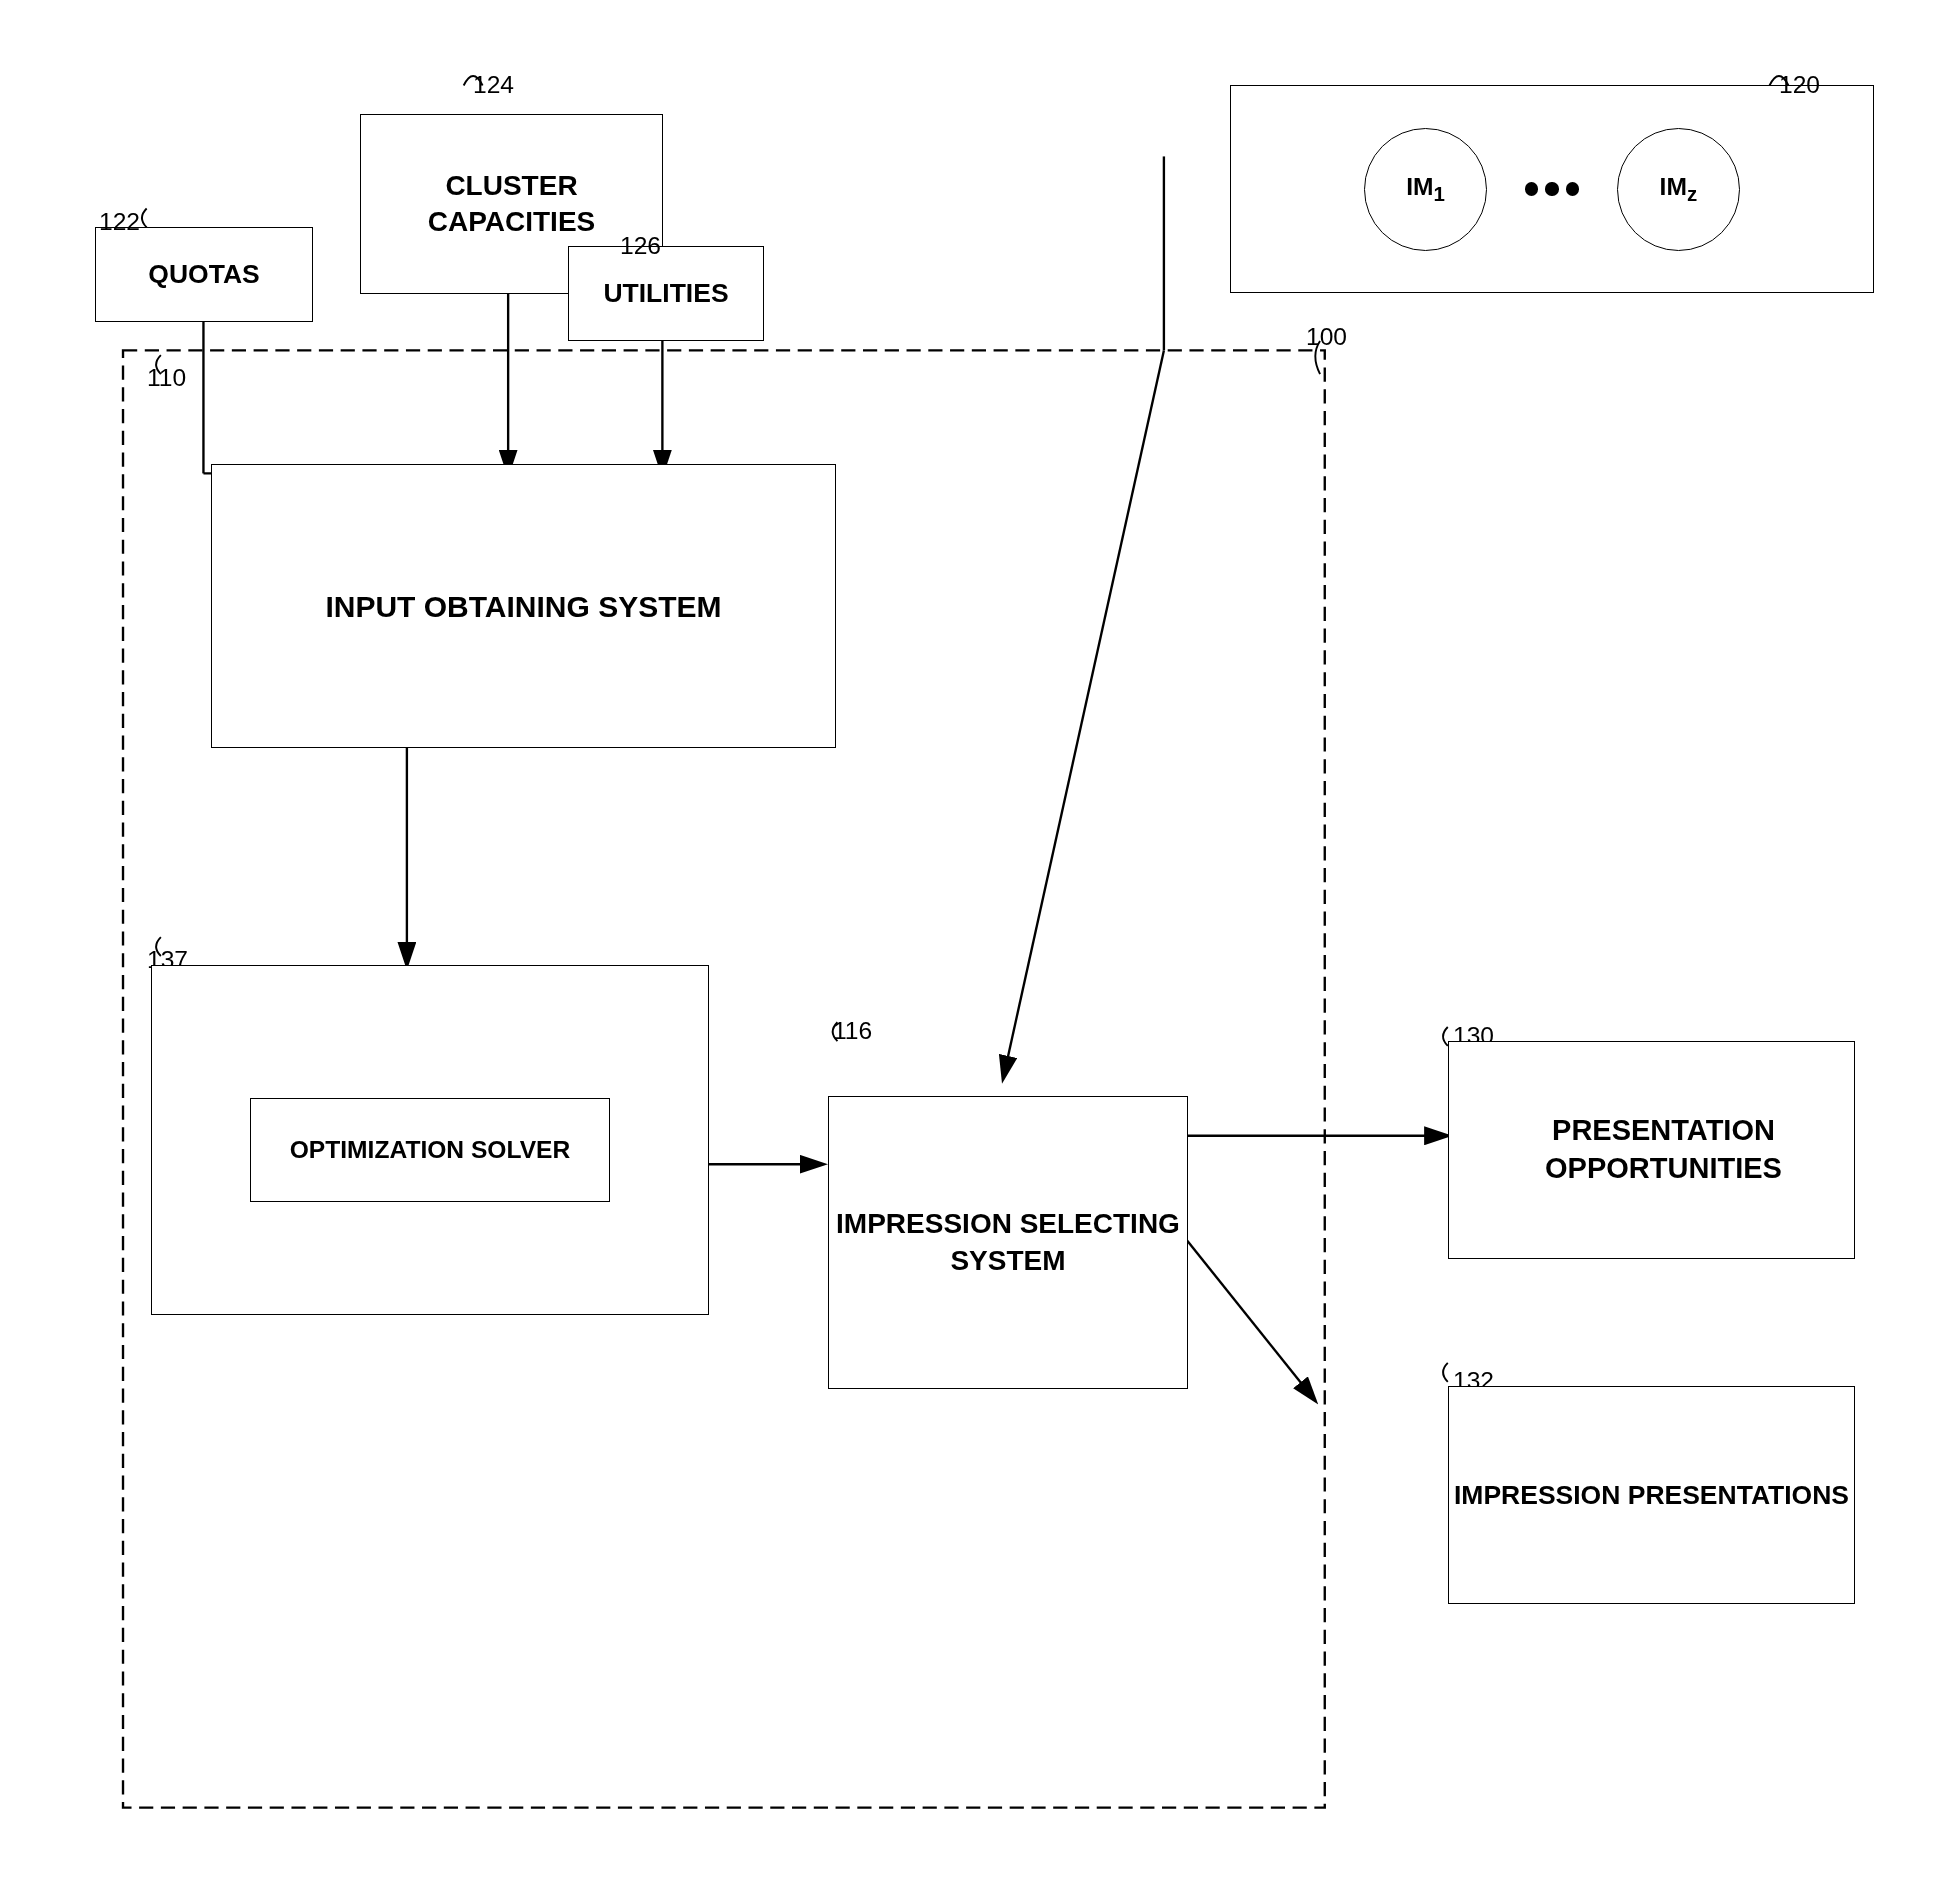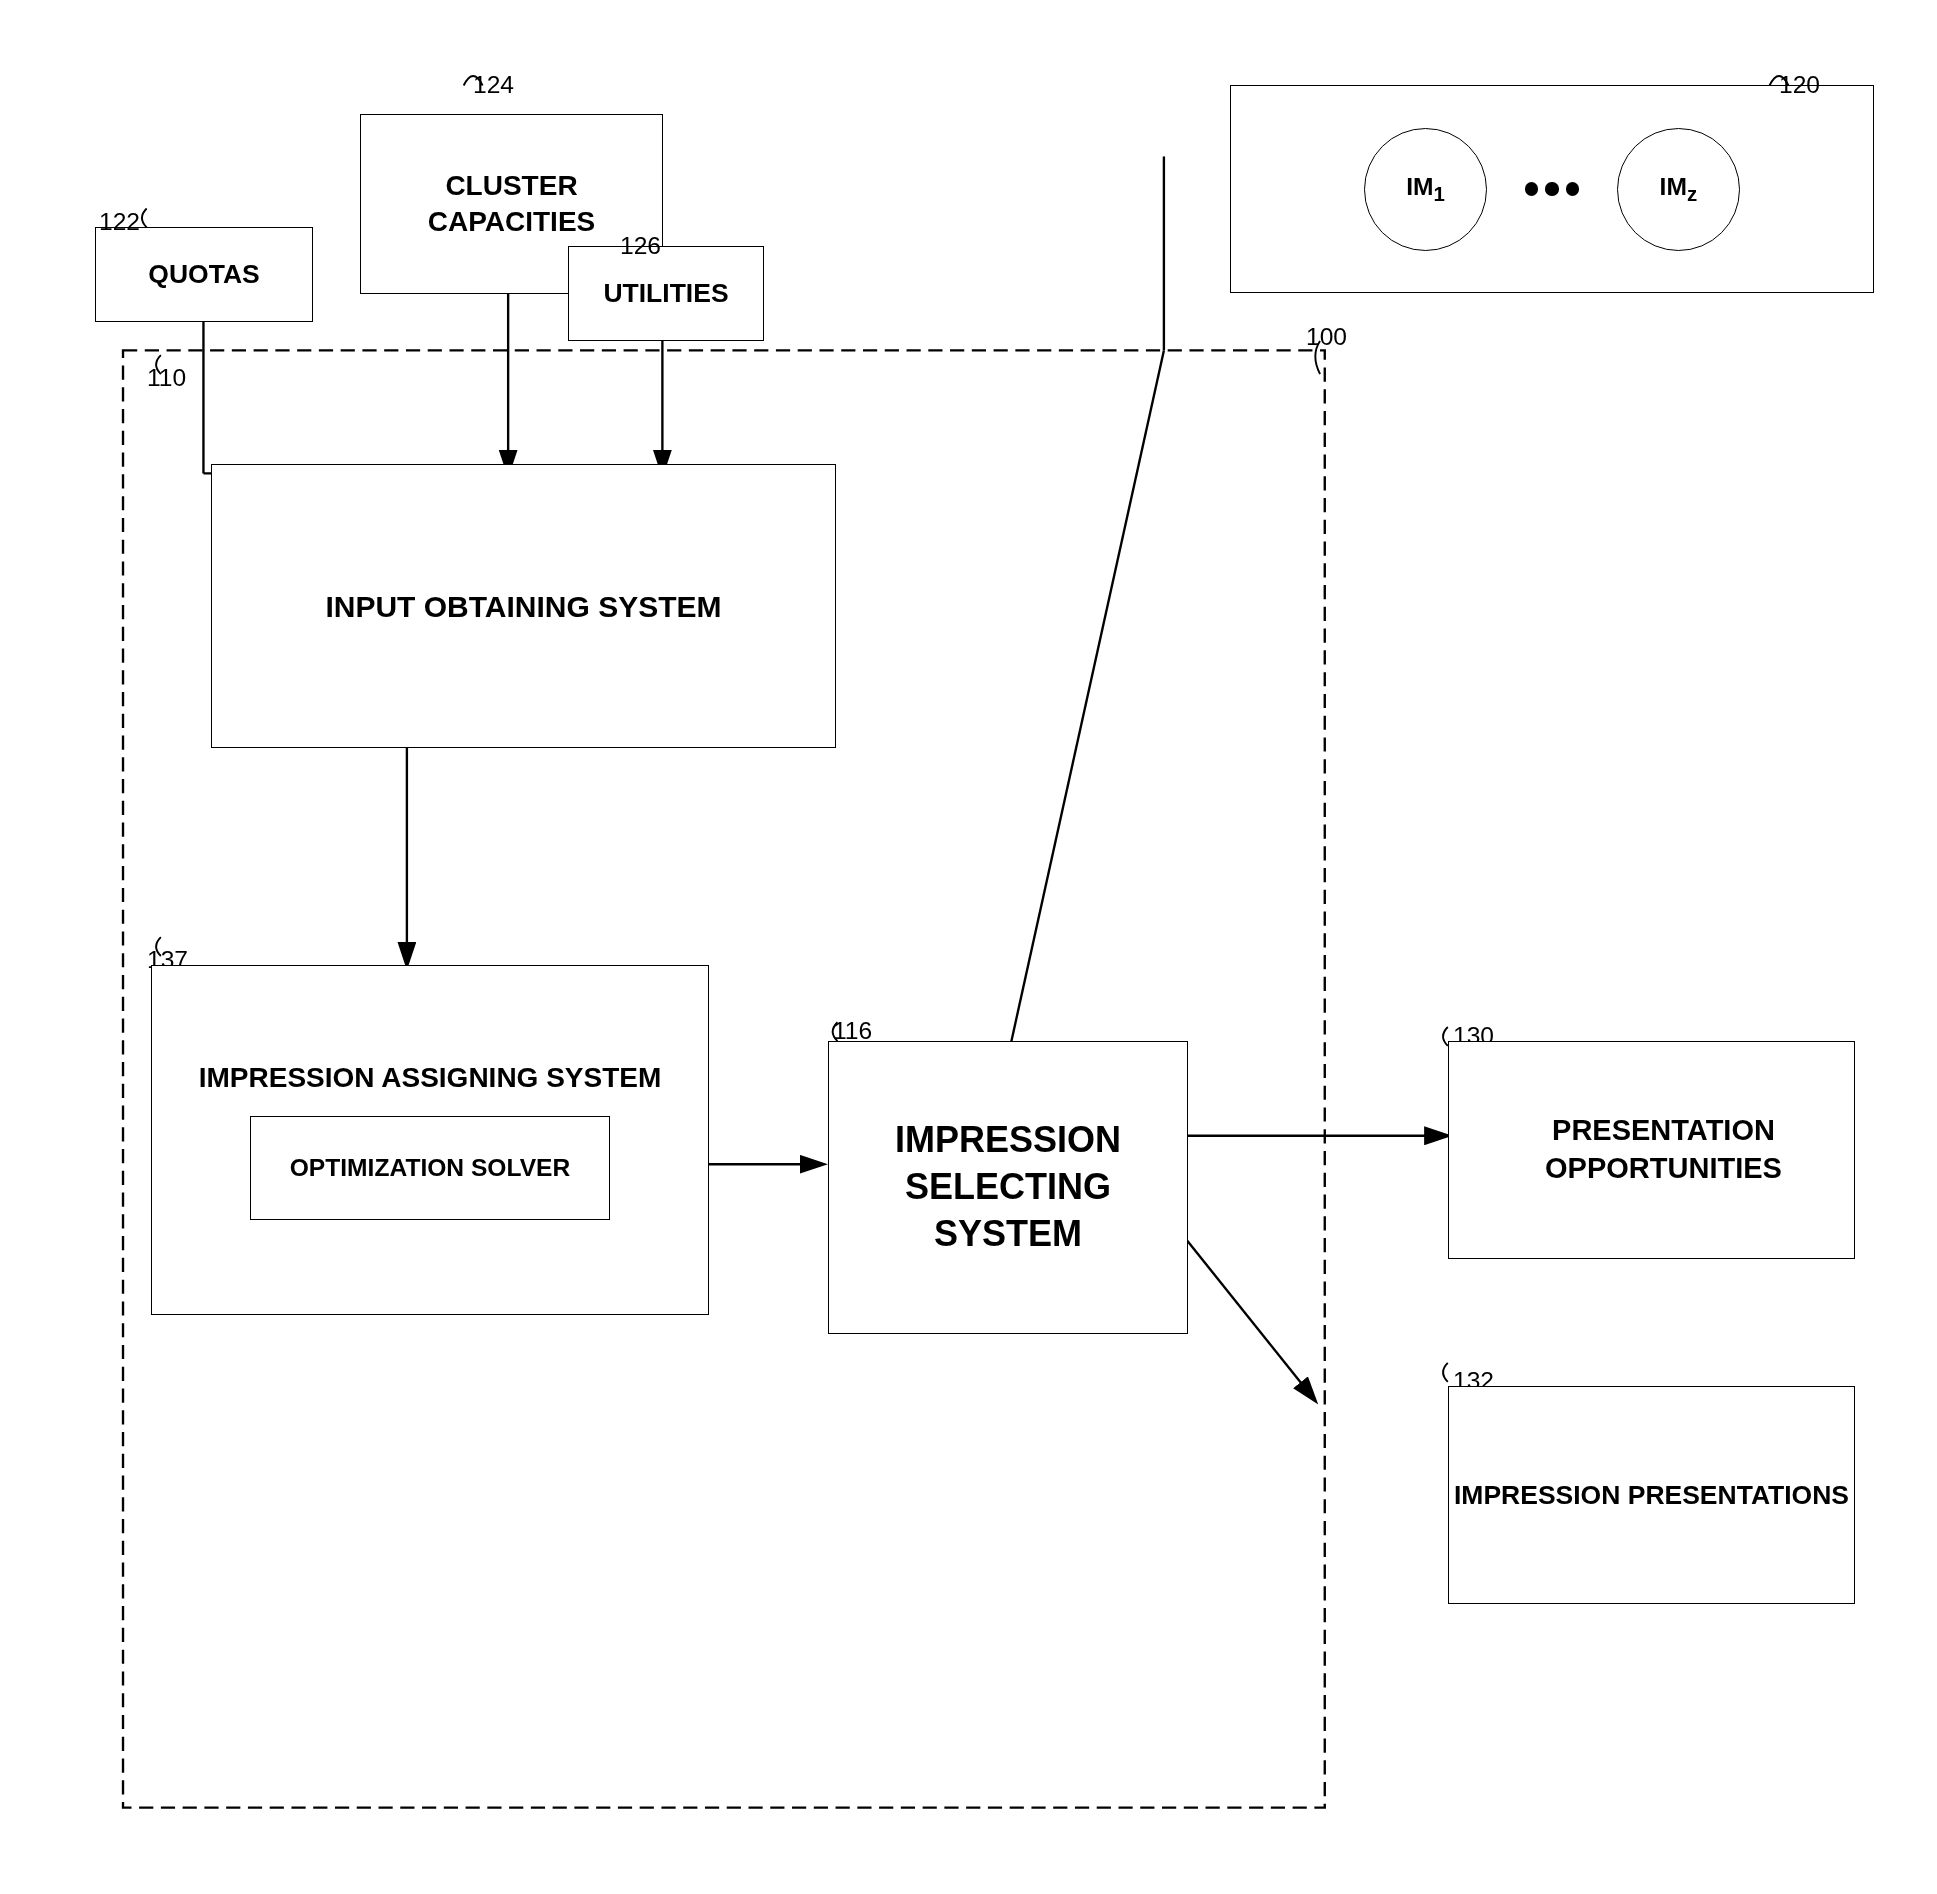--- a/index.html
+++ b/index.html
@@ -178,32 +178,30 @@
   <div class="ref-num" style="left:147px; top:364px;">110</div>
 
   <div class="box" style="left:199px; top:464px; width:625px; height:284px; font-size:30px;margin-left:12px;">
     <span>INPUT OBTAINING
 SYSTEM</span>
   </div>
 
   <div class="ref-num" style="left:147px; top:946px;">137</div>
 
   <div class="box" style="left:151px; top:965px; width:558px; height:350px; font-size:28px;">
-    <span>IMPRESSION
-ASSIGNING SYSTEM</span>
 
     <div class="box" style="position:relative; width:360px; height:104px; margin-top:19px; font-size:24.6px;">
       <span>OPTIMIZATION
 SOLVER</span>
     </div>
   </div>
 
   <div class="ref-num" style="left:833px; top:1017px;">116</div>
 
-  <div class="box" style="left:828px; top:1041px; width:360px; height:293px; font-size:36px;">
+  <div class="box" style="left:828px; top:1096px; width:360px; height:293px; font-size:28px;">
     <span>IMPRESSION
 SELECTING
 SYSTEM</span>
   </div>
 
   <div class="ref-num" style="left:1453px; top:1022px;">130</div>
 
   <div class="box" style="left:1448px; top:1041px; width:407px; height:218px; font-size:29px;padding-left:24px;">
     <span>PRESENTATION
 OPPORTUNITIES</span>

